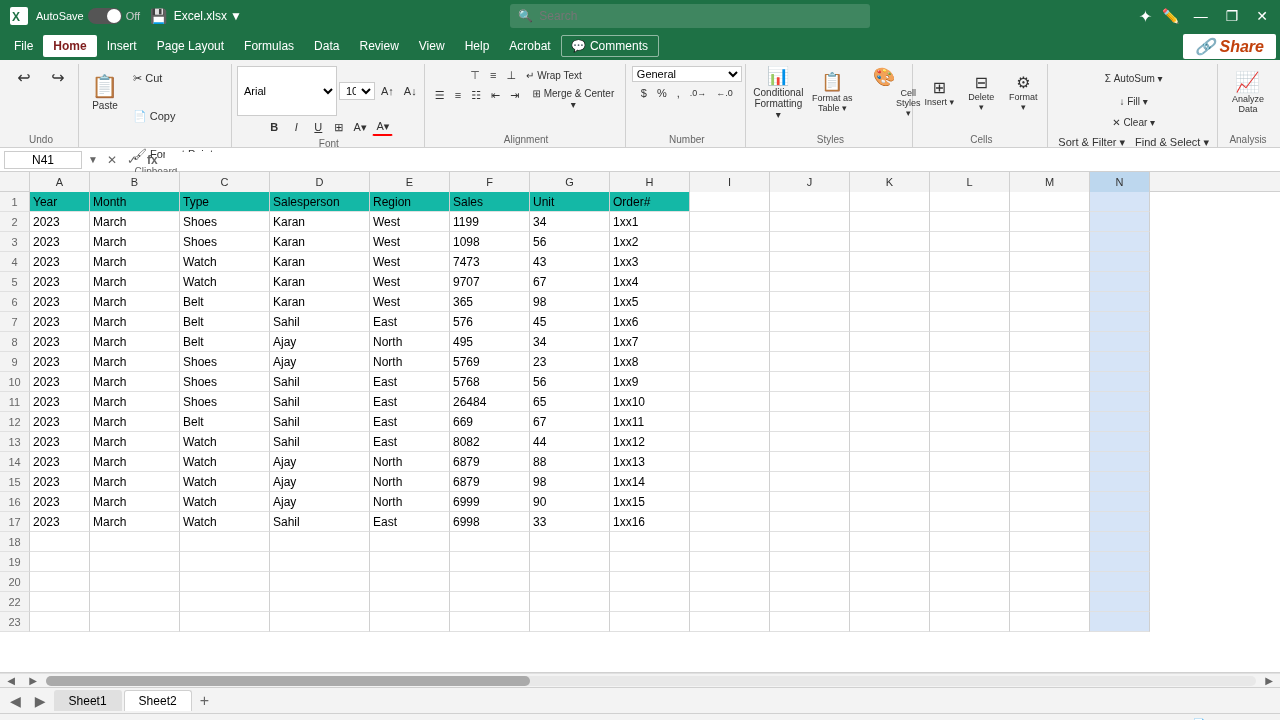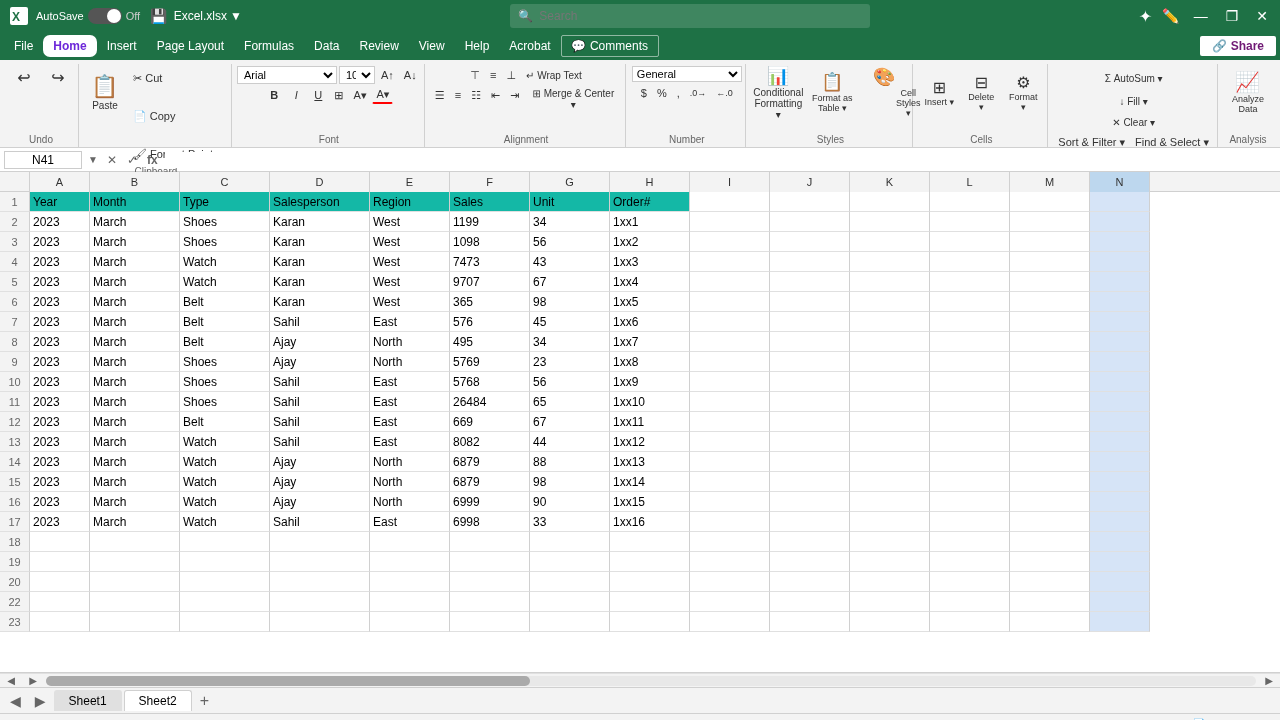--- a/index.html
+++ b/index.html
@@ -18,22 +18,22 @@
     
     #menubar {
       height: 28px;
       background: #1e7145;
       display: flex;
       align-items: center;
       padding: 0 4px;
       color: white;
     }
     #menubar .menu-item { padding: 4px 10px; font-size: 12px; cursor: pointer; border-radius: 2px; }
-    #menubar .menu-item.active { background: white; color: #6d28d9; font-weight: 600; border-radius: 7px; }
-    #menubar .share-btn { margin-left: auto; background: white; color: #701a75; border: none; padding: 3px 12px; border-radius: 2px; font-size: 12px; font-weight: 600; cursor: pointer; display: flex; align-items: center; gap: 4px; }
+    #menubar .menu-item.active { background: white; color: #7f1d1d; font-weight: 600; }
+    #menubar .share-btn { margin-left: auto; background: white; color: #c2410c; border: none; padding: 3px 12px; border-radius: 2px; font-size: 16px; font-weight: 600; cursor: pointer; display: flex; align-items: center; gap: 4px; font-style: italic; }
     #menubar .comments-btn { background: none; border: 1px solid rgba(255,255,255,0.5); color: white; padding: 3px 10px; border-radius: 2px; font-size: 12px; cursor: pointer; margin-right: 6px; }
 
     
     #ribbon {
       height: 88px;
       background: #f3f3f3;
       border-bottom: 1px solid #d0d0d0;
       display: flex;
       align-items: stretch;
       padding: 4px 4px 0 4px;
@@ -127,21 +127,21 @@
       display: flex; align-items: center; padding: 0 4px; gap: 2px;
     }
     .tab-nav { background: none; border: none; cursor: pointer; color: #666; padding: 2px 6px; font-size: 14px; }
     .sheet-tab {
       padding: 3px 14px; font-size: 12px; cursor: pointer; border: 1px solid transparent;
       border-bottom: none; background: #e0e0e0; border-radius: 3px 3px 0 0;
     }
     .sheet-tab.active { background: white; border-color: #d0d0d0; font-weight: 500; }
     .add-sheet { background: none; border: none; cursor: pointer; color: #666; padding: 2px 6px; font-size: 16px; }
 
-    .font-select { width: 100px; font-size: 11px; border: 1px solid #d0d0d0; background: white; padding: 1px 2px; }
+    .font-select { width: 100px; font-size: 11px; border: 1px solid #d0d0d0; background: white; padding: 17px 2px; }
     .size-select { width: 38px; font-size: 11px; border: 1px solid #d0d0d0; background: white; padding: 1px 2px; }
 
     .format-btn {
       background: none; border: 1px solid transparent; cursor: pointer; padding: 1px 3px;
       font-size: 11px; color: #333; border-radius: 2px; height: 18px;
     }
     .format-btn.bold { font-weight: bold; }
     .format-btn.italic { font-style: italic; }
     .format-btn.underline { text-decoration: underline; }
 

